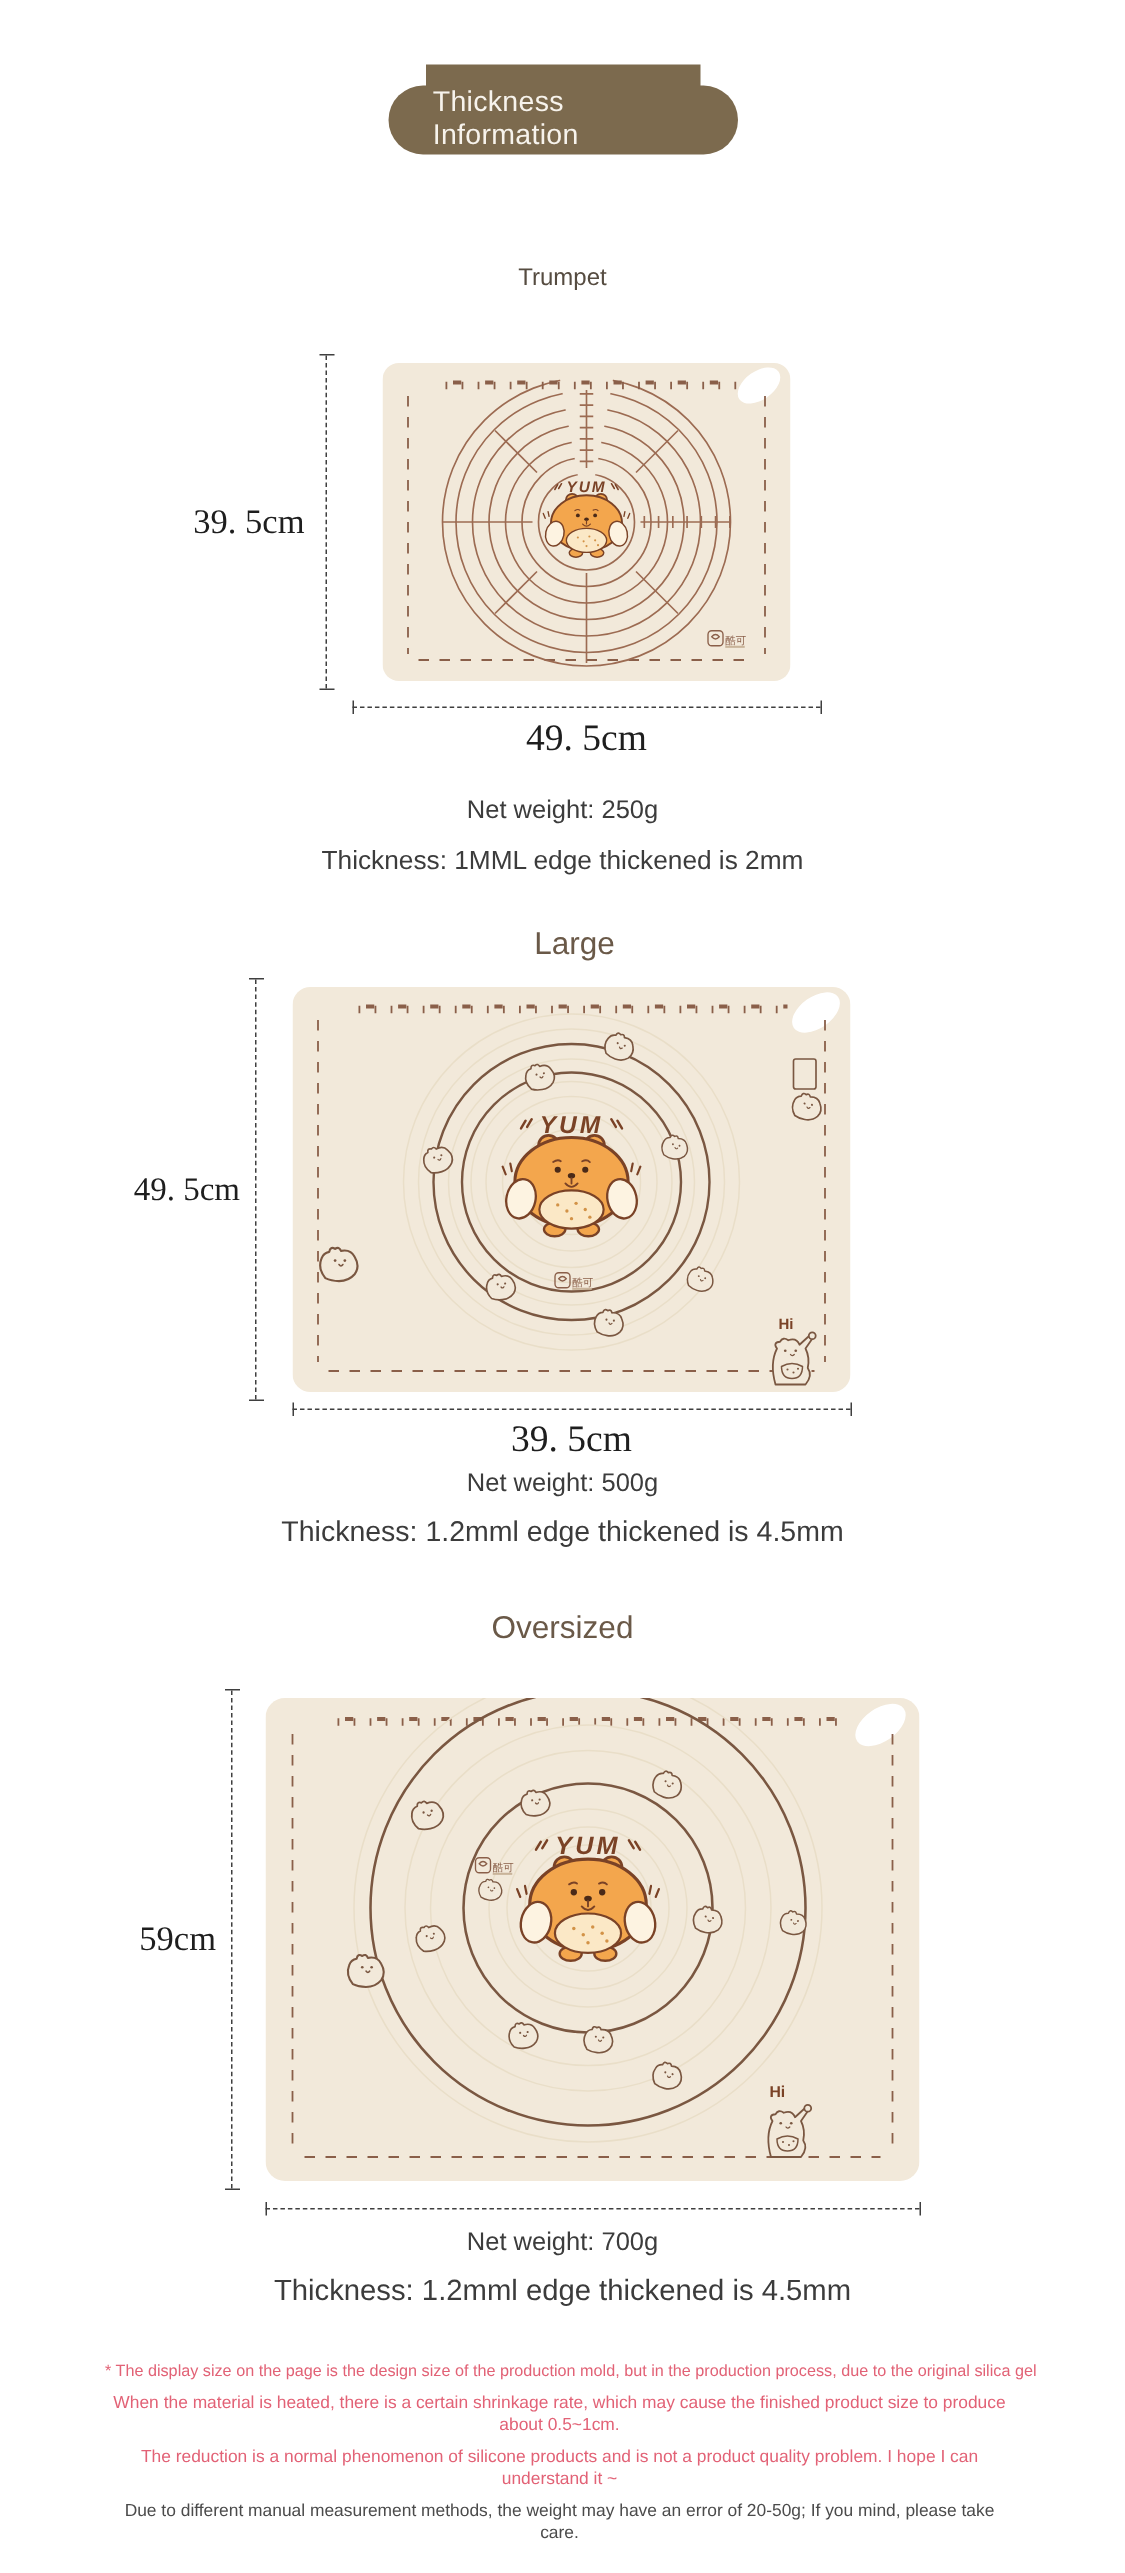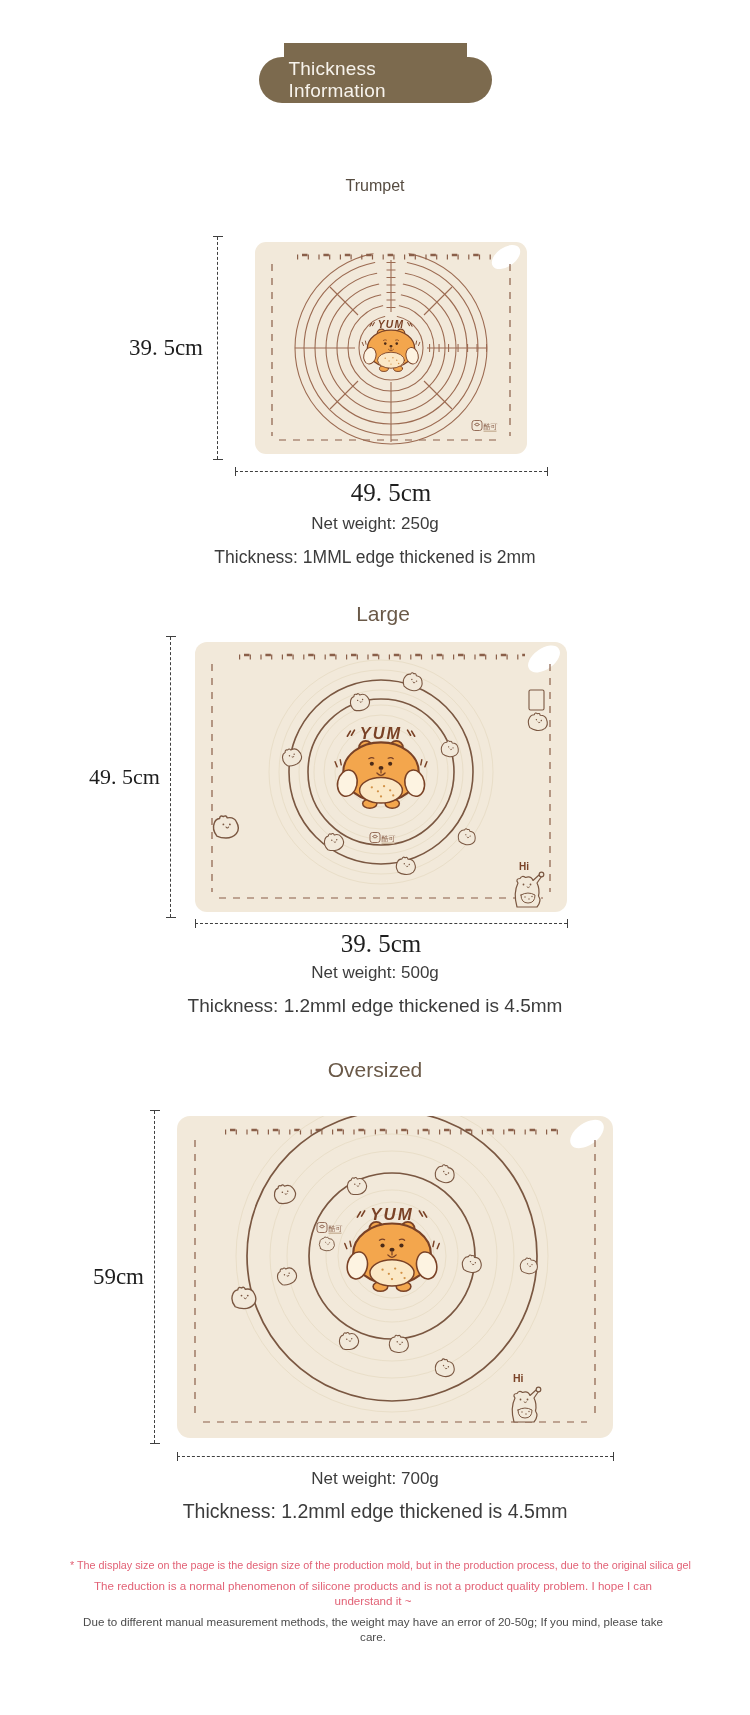--- a/index.html
+++ b/index.html
@@ -35,21 +35,21 @@
   .hdim{position:relative;height:0;border-top:1px dashed var(--dim_line,#3f3f3f);}
   .f-trumpet .hdim{margin-top:17px;} .f-large .hdim{margin-top:11px;} .f-oversized .hdim{margin-top:18px;}
   .hdim::before,.hdim::after{content:"";position:absolute;top:-5px;height:9px;width:0;
       border-left:1px solid var(--dim_line,#3f3f3f);}
   .hdim::before{left:0;} .hdim::after{right:-1px;}
   .bottom-label{font-family:"Liberation Serif",serif;color:var(--dim_label,#1e1e1e);text-align:center;}
   .f-trumpet .bottom-label{margin-top:6px;font-size:25px;line-height:30px;}
   .f-large .bottom-label{margin-top:5px;font-size:25px;line-height:30px;}
   .f-oversized .bottom-label{margin-top:5px;font-size:27px;line-height:32px;}
   .net{margin:0;color:var(--body_text,#3c3c3c);font-size:17px;line-height:24px;}
-  .n-trumpet{margin-top:4px;} .n-large{margin-top:2px;} .n-oversized{margin-top:10px;}
+  .n-trumpet{margin-top:20px;} .n-large{margin-top:2px;} .n-oversized{margin-top:10px;}
   .thick{margin:0;color:var(--body_text,#3c3c3c);}
   .th-trumpet{margin-top:9px;font-size:17.5px;line-height:24px;}
   .th-large{margin-top:8px;font-size:19px;line-height:26px;}
   .th-oversized{margin-top:7px;font-size:19.5px;line-height:26px;}
   
   .disclaimer{margin:34px 0 0 70px;width:606px;text-align:center;}
   .disclaimer p{margin:0 0 6px;}
   .note-pink{color:var(--note_pink,#e26276);}
   .note-dark{color:var(--note_dark,#4b4b4b);}
   .p1{font-size:10.8px;line-height:14px;white-space:nowrap;margin-left:-2px;}
@@ -286,15 +286,16 @@
       <span class="side-label">59cm</span>
     </div>
     <div class="hdim"></div>
   </div>
   <p class="net n-oversized">Net weight: 700g</p>
   <p class="thick th-oversized">Thickness: 1.2mml edge thickened is 4.5mm</p>
 </section>
 
 <div class="disclaimer">
   <p class="note-pink p1">* The display size on the page is the design size of the production mold, but in the production process, due to the original silica gel</p>
+  <p class="note-pink p-rest">When the material is heated, there is a certain shrinkage rate, which may cause the finished product size to produce about 0.5~1cm.</p>
   <p class="note-pink p-rest">The reduction is a normal phenomenon of silicone products and is not a product quality problem. I hope I can understand it ~</p>
   <p class="note-dark p-rest">Due to different manual measurement methods, the weight may have an error of 20-50g; If you mind, please take care.</p>
 </div>
 
 </body></html>

